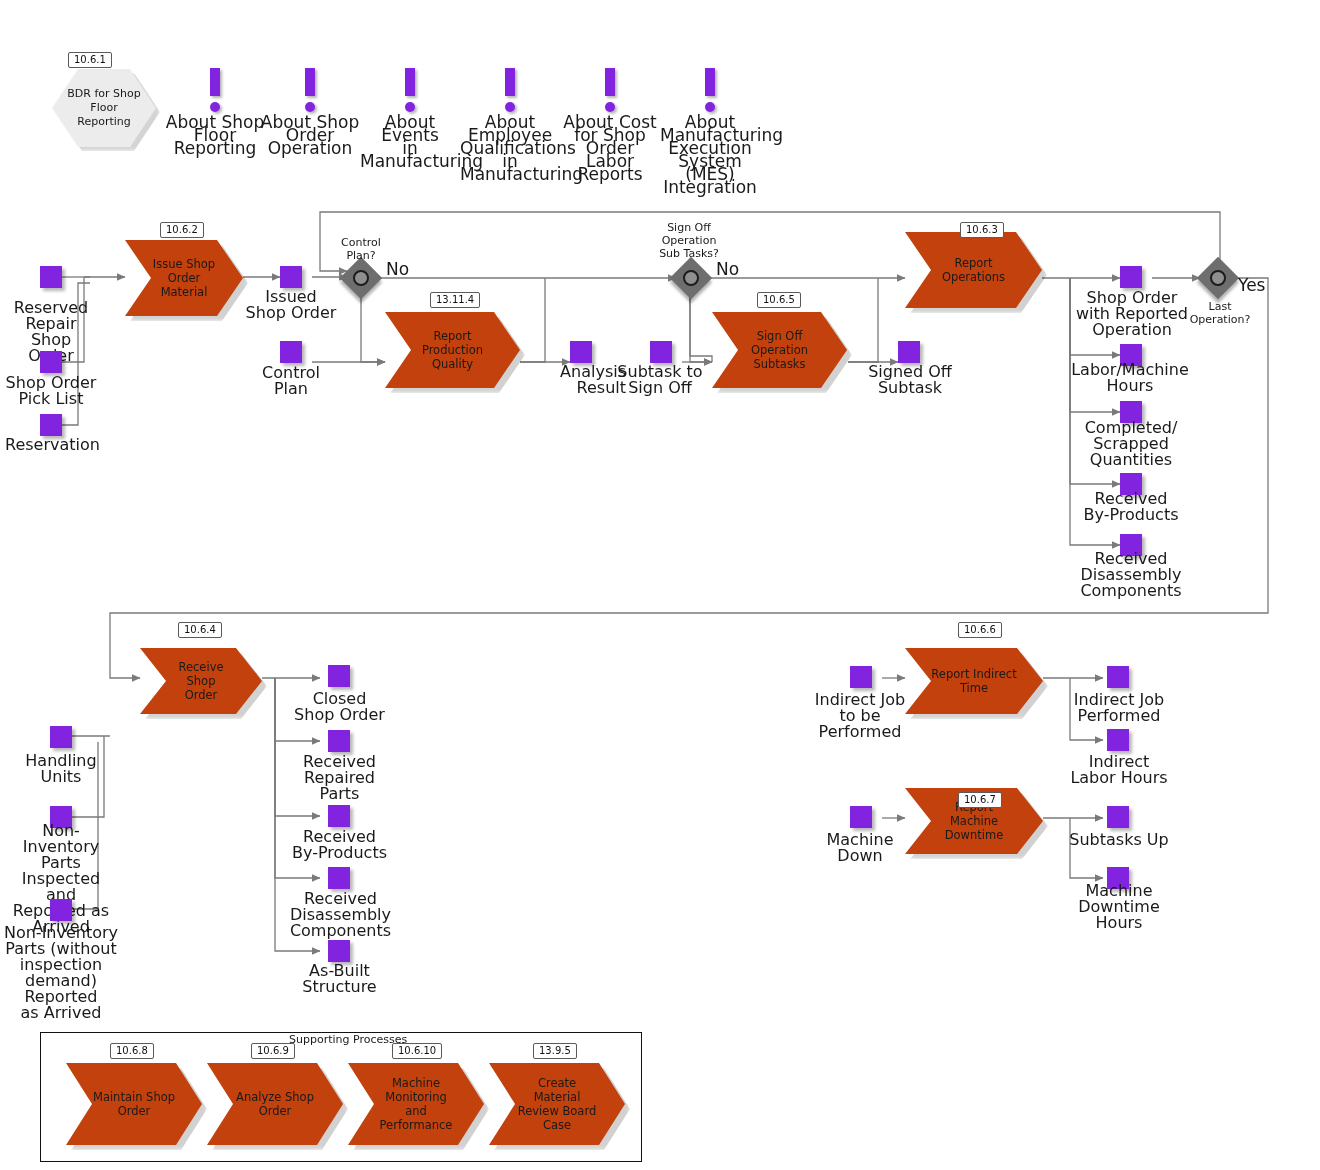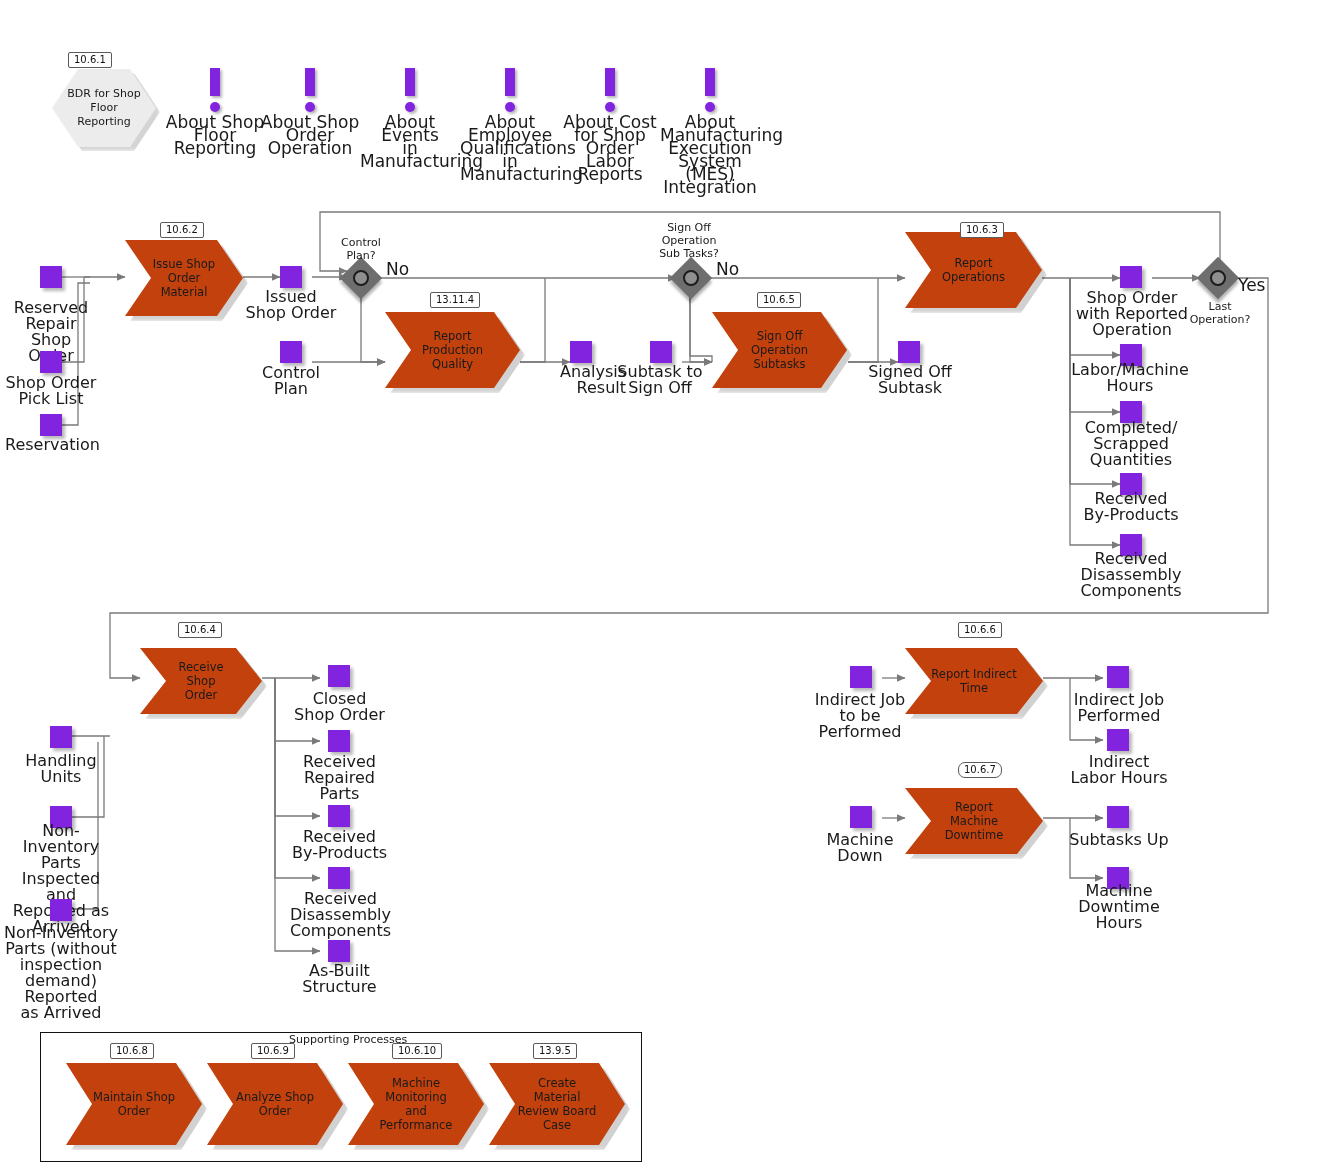--- a/index.html
+++ b/index.html
@@ -240,21 +240,21 @@
       <div class="numtag" style="left: 178px; top: 622px;">10.6.4</div>
       <div class="proc-shadow" style="left: 910px; top: 653px; width: 138px; height: 66px;"></div>
       <div class="proc" style="left: 905px; top: 648px; width: 138px; height: 66px;">
         <span class="ptxt">Report Indirect<br>Time</span>
       </div>
       <div class="numtag" style="left: 958px; top: 622px;">10.6.6</div>
       <div class="proc-shadow" style="left: 910px; top: 793px; width: 138px; height: 66px;"></div>
       <div class="proc" style="left: 905px; top: 788px; width: 138px; height: 66px;">
         <span class="ptxt">Report Machine<br>Downtime</span>
       </div>
-      <div class="numtag" style="left: 958px; top: 762px; border-radius: 7px;">10.6.7</div>
+      <div class="numtag" style="left: 958px; top: 792px;">10.6.7</div>
       <div class="gw" style="left: 346px; top: 263px;">
         <div class="dia"></div>
         <div class="ring"></div>
       </div>
       <div class="gwlabel" style="left: 316px; top: 236px; width: 90px;">Control<br>Plan?</div>
       <div class="branch" style="left: 386px; top: 263px;">No</div>
       <div class="gw" style="left: 676px; top: 263px;">
         <div class="dia"></div>
         <div class="ring"></div>
       </div>

